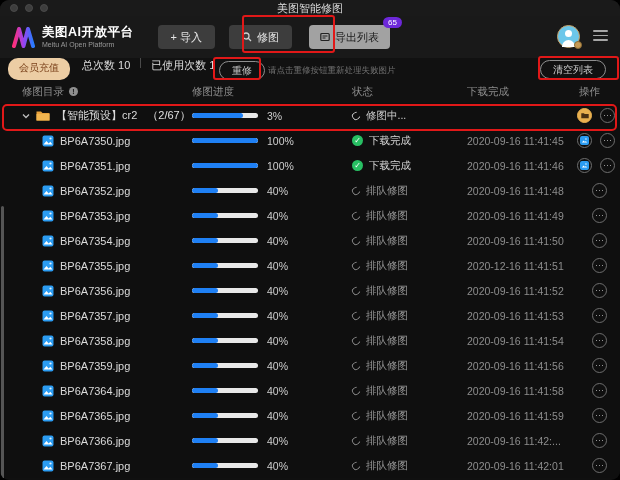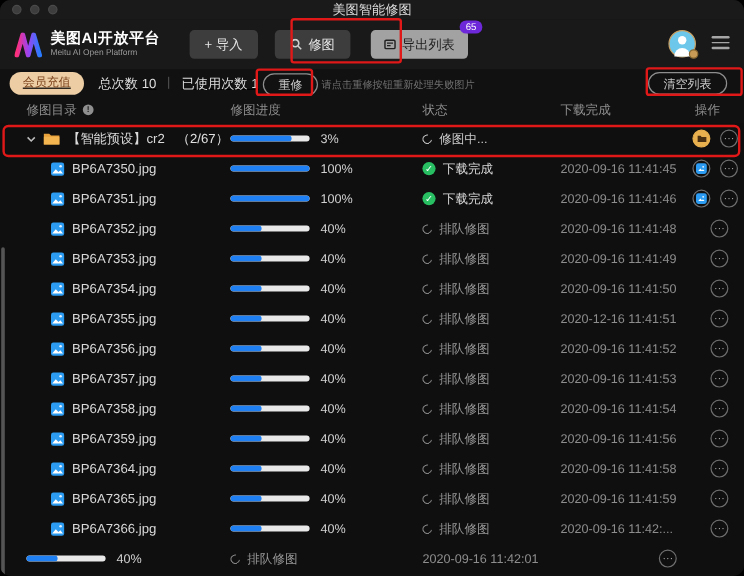--- a/index.html
+++ b/index.html
@@ -21,21 +21,21 @@
   .btn-light{height:24px;background:#a2a2a2;color:#1c1c1c;border-radius:4px;padding:0 11px;font-size:11px;display:flex;align-items:center;gap:5px;position:relative;cursor:pointer;}
   .badge{position:absolute;top:-8px;right:-12px;background:#6d28d9;color:#fff;font-size:8px;border-radius:8px;padding:1px 5px;min-width:10px;text-align:right;}
   .avatar{position:absolute;right:40px;top:9px;width:23px;height:23px;border-radius:50%;background:#6cc7ea;border:1.5px solid #c9a063;display:flex;align-items:flex-end;justify-content:center;overflow:visible;cursor:pointer;}
   .av-head{position:absolute;top:4px;left:7px;width:7px;height:7px;border-radius:50%;background:#fff;}
   .av-body{position:absolute;bottom:0px;left:3.5px;width:13px;height:7px;border-radius:7px 7px 0 0;background:#fff;}
   .av-badge{position:absolute;right:-3px;bottom:-2px;width:8px;height:8px;border-radius:50%;background:#c79a55;border:1px solid #8a6a33;}
   .menu-icon{position:absolute;right:12px;top:14px;width:15px;cursor:pointer;}
   .menu-icon div{height:1.6px;background:#a6a6a6;margin:0 0 3px 0;border-radius:1px;}
 
   
-  .subbar{height:22px;background:#111111;display:flex;align-items:center;padding-left:8px;position:relative;text-decoration:underline;}
+  .subbar{height:22px;background:#111111;display:flex;padding-left:8px;position:relative;}
   .pill-gold{background:#eccda4;color:#7c431c;font-size:10px;padding:2.5px 11px;border-radius:10px;cursor:pointer;}
   .count{font-size:11px;color:#dddddd;margin-left:12px;}
   .vdiv{width:1px;height:10px;background:#4a4a4a;margin:0 10px;}
   .pill-ghost{border:1px solid #8e8e8e;color:#cacaca;font-size:10px;padding:1.5px 12px;border-radius:10px;background:transparent;cursor:pointer;}
   .redo-pos{position:absolute;left:219px;top:3px;}
   .hint{position:absolute;left:268px;top:7px;font-size:8.5px;color:#707070;}
   .clear-pos{position:absolute;right:14px;top:2px;}
 
   
   .thead,.trow{display:grid;grid-template-columns:170px 160px 115px 110px 1fr;align-items:center;padding-left:22px;}
@@ -609,20 +609,28 @@
               <span class="dots">
                 <i></i>
                 <i></i>
                 <i></i>
               </span>
             </span>
           </div>
   </div>
 
   <div class="trow">
+    <div class="name-cell file-indent">
+      <svg width="12" height="12" viewBox="0 0 12 12">
+        <rect x="0.5" y="0.5" width="11" height="11" rx="2" fill="#2b9cf2"></rect>
+        <circle cx="8.5" cy="3.5" r="1.1" fill="#dff0ff"></circle>
+        <path d="M1.5 9.5 l3-3.5 2.2 2.4 1.6-1.6 2.2 2.7 z" fill="#ffffff"></path>
+      </svg>
+      <span class="fname">BP6A7367.jpg</span>
+    </div>
     <div class="prog-cell">
       <div class="bar">
               <div class="fill" style="width: 40%;"></div>
             </div>
       <span class="pct">40%</span>
     </div>
     <div class="status-cell">
       <span class="ic-arc"></span>
       <span class="stext stext-queued">排队修图</span>
     </div>

